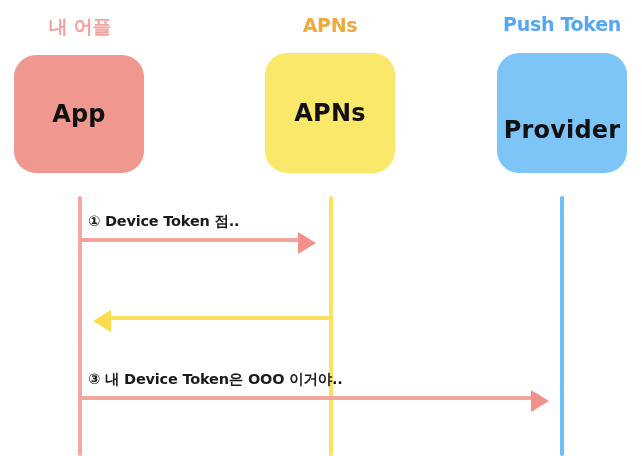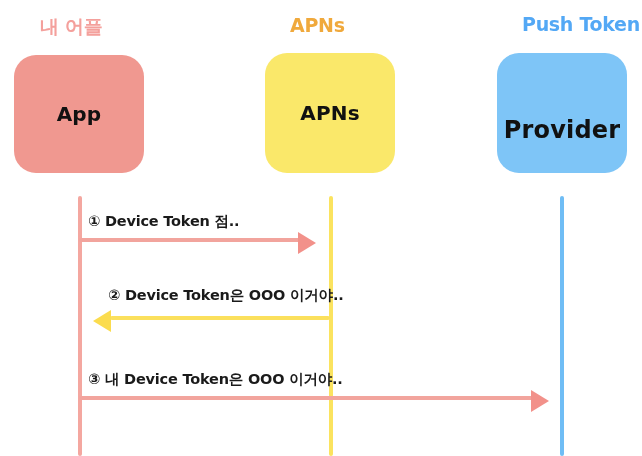--- a/index.html
+++ b/index.html
@@ -21,37 +21,37 @@
     height: 456px;
   }
 
   
   .col-title {
     position: absolute;
     font-weight: bold;
     font-size: 19px;
     letter-spacing: -0.3px;
     white-space: nowrap;
+    text-align: center;
     font-family: "DejaVu Sans", "Liberation Sans", sans-serif;
-    padding-left: 40px;
   }
   #title-app    { left: 0px;   top: 14px; width: 160px; color: #F4A09C; }
   #title-apns   { left: 250px; top: 14px; width: 160px; color: #F0A93C; }
   #title-push   { left: 482px; top: 13px; width: 160px; color: #53A8F5; }
 
   
   .actor-box {
     position: absolute;
     border-radius: 22px;
     display: flex;
     align-items: center;
     justify-content: center;
   }
   .actor-label {
-    font-size: 20px;
+    font-size: 24px;
     font-weight: bold;
     color: #111111;
     letter-spacing: 0.2px;
     font-family: "DejaVu Sans", "Liberation Sans", sans-serif;
   }
   #box-app      { left: 14px;  top: 55px; width: 130px; height: 118px; background: #F09890; }
   #box-apns     { left: 265px; top: 53px; width: 130px; height: 120px; background: #FAE86A; }
   #box-provider { left: 497px; top: 53px; width: 130px; height: 120px; background: #7EC5F7; }
   #box-provider .actor-label { font-size: 24px; margin-top: 34px; }
 
@@ -133,19 +133,18 @@
   <div class="lifeline" id="lifeline-app"></div>
   <div class="lifeline" id="lifeline-apns"></div>
   <div class="lifeline" id="lifeline-provider"></div>
 
   <div class="msg-line" id="m1-line"></div>
   <div class="msg-head right" id="m1-head"></div>
   <div class="msg-text" id="m1-text">① Device Token 점..</div>
 
   <div class="msg-line" id="m2-line"></div>
   <div class="msg-head left" id="m2-head"></div>
-  <div class="msg-text" id="m2-text">② Device Token은 OOO 이거야..</div>
 
   <div class="msg-line" id="m3-line"></div>
   <div class="msg-head right" id="m3-head"></div>
   <div class="msg-text" id="m3-text">③ 내 Device Token은 OOO 이거야..</div>
 
 </div>
 
 </body></html>

